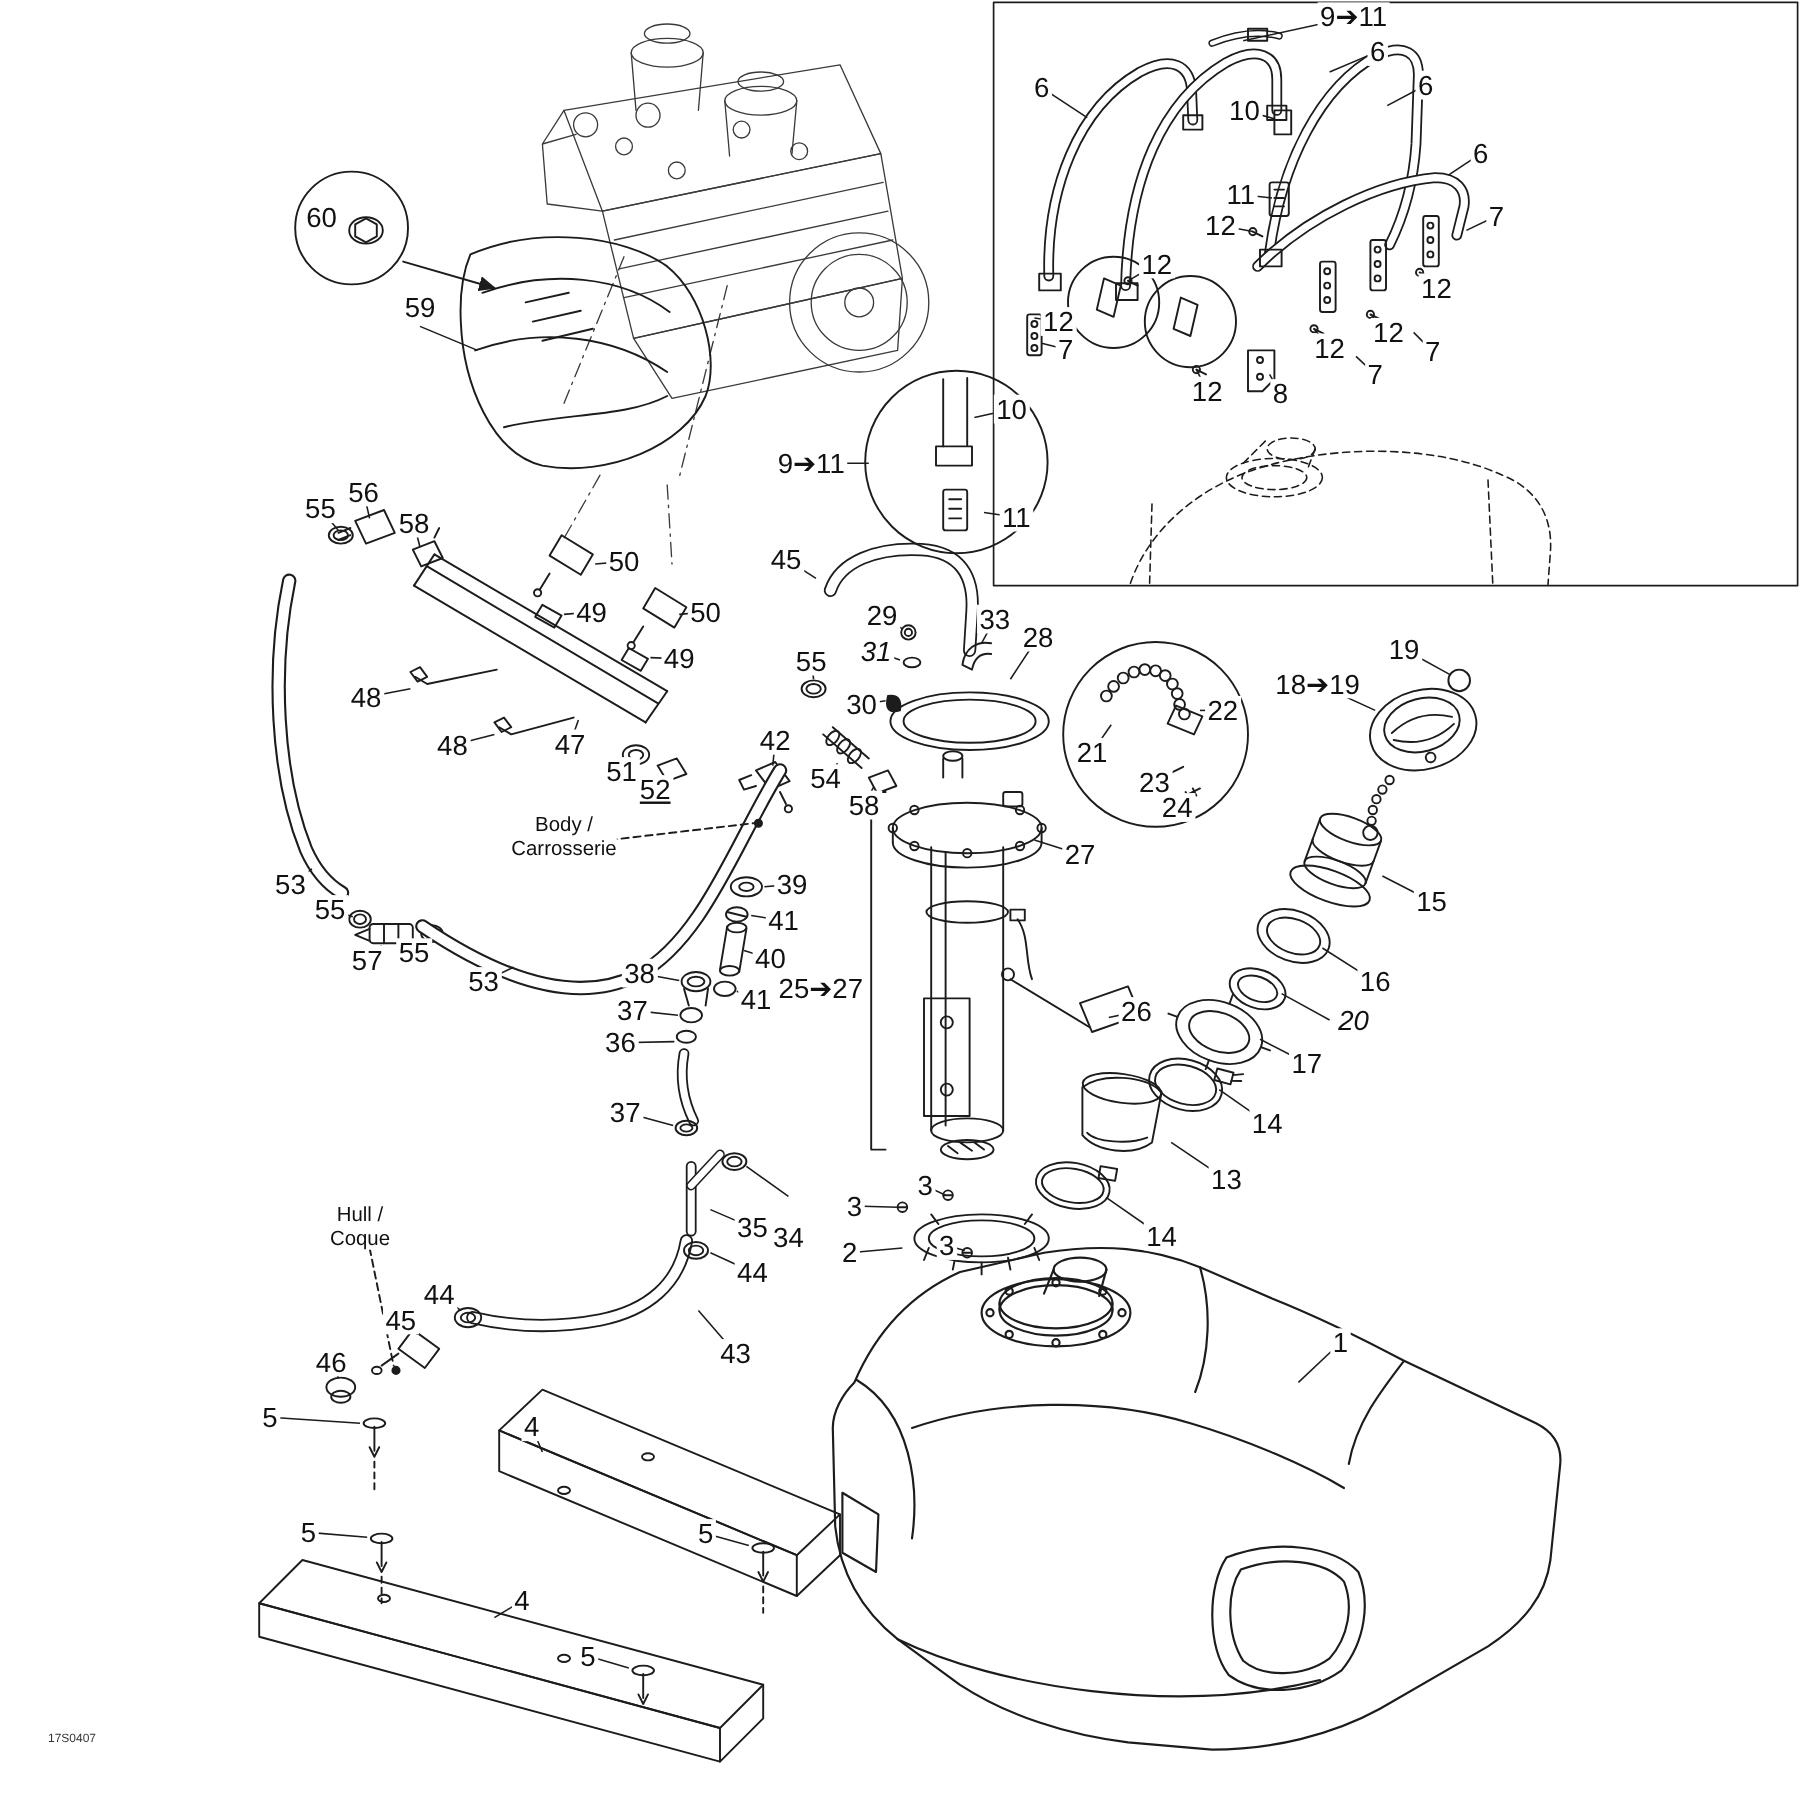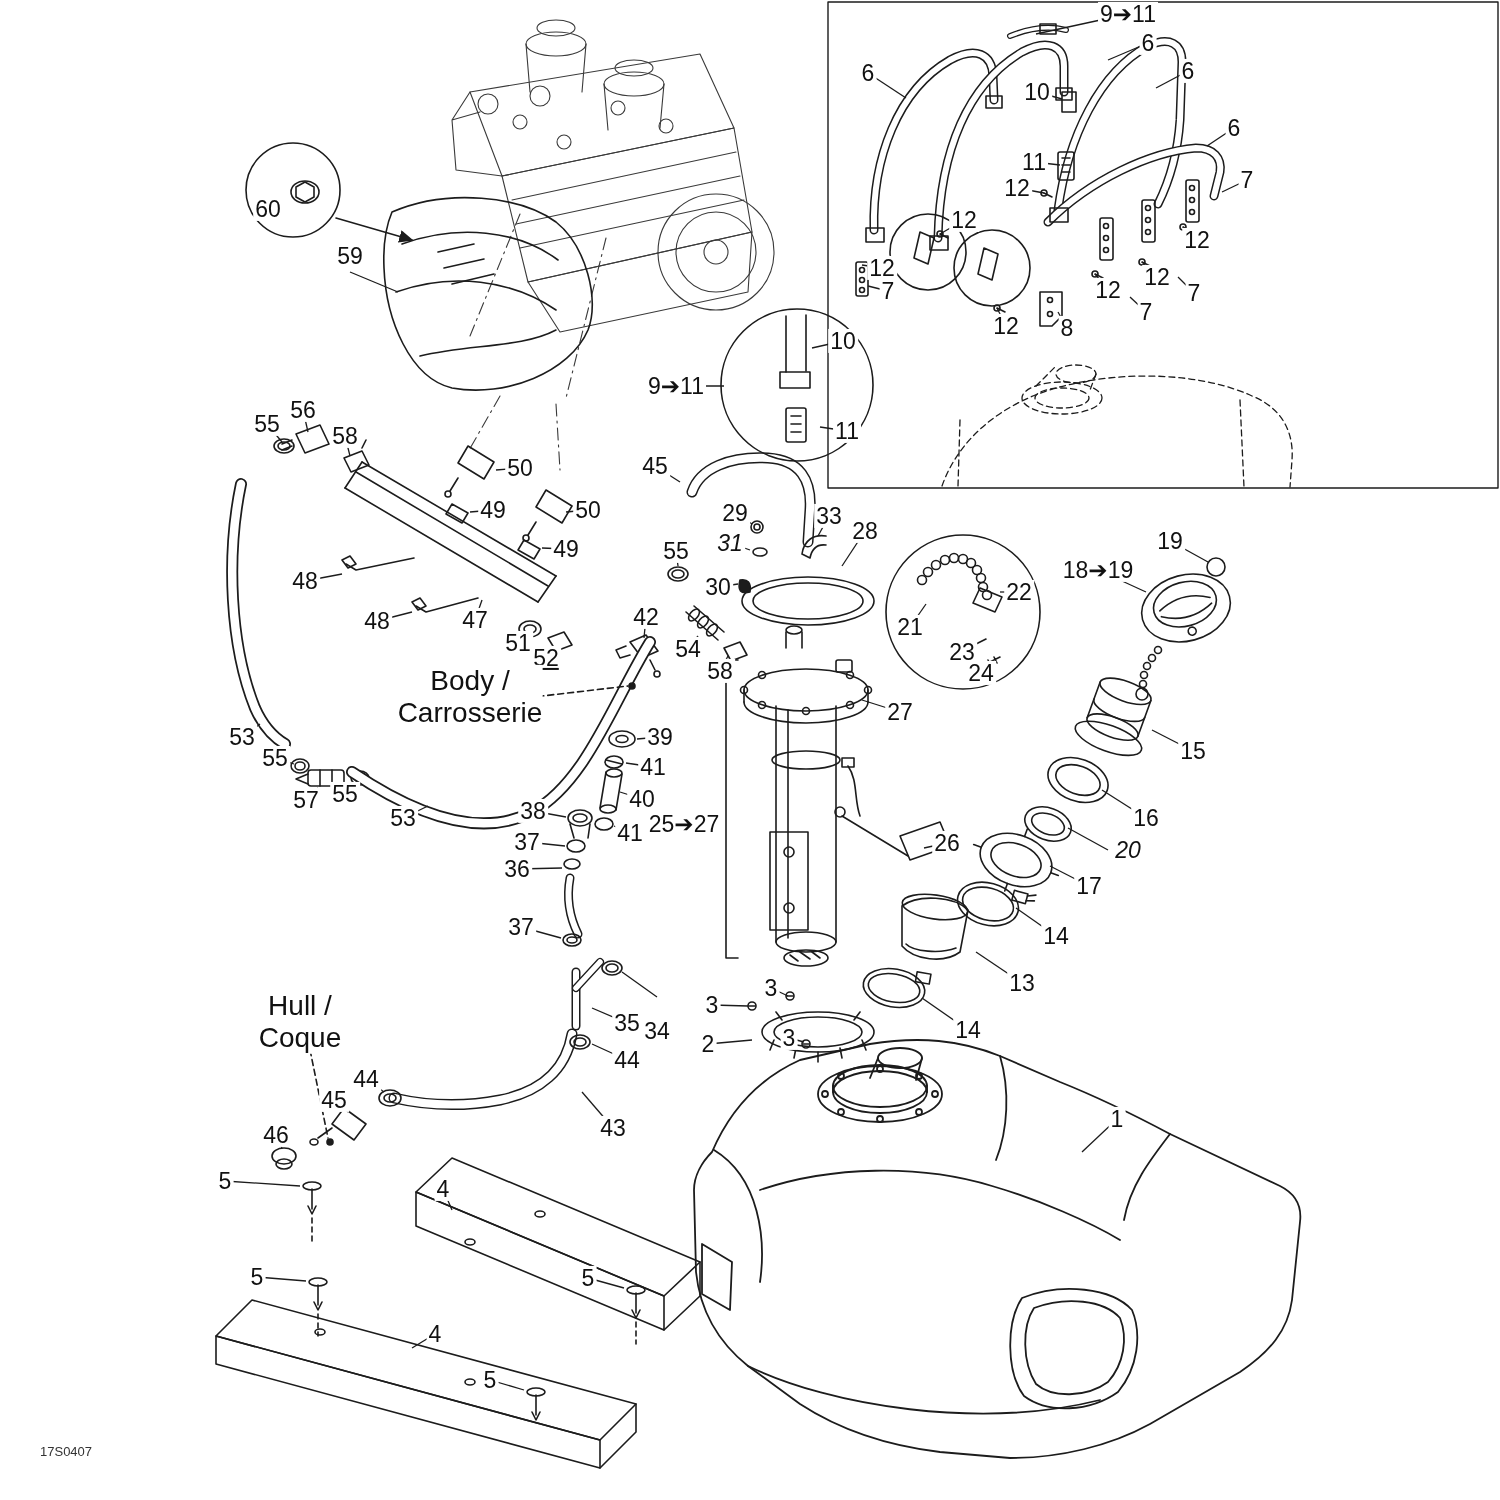--- a/index.html
+++ b/index.html
@@ -2,23 +2,23 @@
 <html><head>
 <meta charset="utf-8">
 <style>
   html,body{margin:0;padding:0;background:#fff;}
   #stage{position:relative;width:1500px;height:1500px;background:#fff;overflow:hidden;
          font-family:"Liberation Sans",sans-serif;}
   svg.art{position:absolute;left:0;top:0;width:1500px;height:1500px;}
   #callout-layer{position:absolute;left:0;top:0;width:1500px;height:1228px;}
   .callout{position:absolute;transform:translate(-50%,-50%);font-size:23px;color:#111;
            background:#fff;padding:0 2px;line-height:1.05;white-space:nowrap;}
-  .text-note{position:absolute;transform:translate(-50%,-50%);font-size:28px;color:#111;
+  .text-note{position:absolute;transform:translate(-50%,-50%);font-size:17px;color:#111;
              white-space:pre-line;text-align:center;background:#fff;line-height:1.15;}
-  #drawing-code{position:absolute;left:40px;top:1444px;font-size:13px;color:#333;}
+  #drawing-code{position:absolute;left:40px;top:1444px;font-size:10px;color:#333;}
 </style>
 </head>
 <body>
 
 <div id="stage">
 
 <svg class="art" viewBox="0 0 1500 1500" fill="none" stroke="#1c1c1c" stroke-width="1.6" stroke-linecap="round" stroke-linejoin="round">
   <defs>
     <marker id="arr" markerWidth="10" markerHeight="8" refX="8" refY="4" orient="auto">
       <path d="M0,0 L9,4 L0,8 Z" fill="#1c1c1c" stroke="none"></path>
@@ -527,21 +527,21 @@
       <div class="callout" style="left: 1157px; top: 277px;">12</div>
       <div class="callout" style="left: 888px; top: 291px;">7</div>
       <div class="callout" style="left: 1108px; top: 290px;">12</div>
       <div class="callout" style="left: 1194px; top: 293px;">7</div>
       <div class="callout" style="left: 1146px; top: 312px;">7</div>
       <div class="callout" style="left: 1006px; top: 326px;">12</div>
       <div class="callout" style="left: 1067px; top: 328px;">8</div>
       <div class="callout" style="left: 843px; top: 341px;">10</div>
       <div class="callout" style="left: 676px; top: 386px;">9➔11</div>
       <div class="callout" style="left: 847px; top: 431px;">11</div>
-      <div class="callout" style="left: 268px; top: 181px; margin-top: 28px;">60</div>
+      <div class="callout" style="left: 268px; top: 181px;">60</div>
       <div class="callout" style="left: 350px; top: 256px;">59</div>
       <div class="callout" style="left: 267px; top: 424px;">55</div>
       <div class="callout" style="left: 303px; top: 410px;">56</div>
       <div class="callout" style="left: 345px; top: 436px;">58</div>
       <div class="callout" style="left: 520px; top: 468px;">50</div>
       <div class="callout" style="left: 493px; top: 510px;">49</div>
       <div class="callout" style="left: 588px; top: 510px;">50</div>
       <div class="callout" style="left: 566px; top: 549px;">49</div>
       <div class="callout" style="left: 305px; top: 581px;">48</div>
       <div class="callout" style="left: 377px; top: 621px;">48</div>

